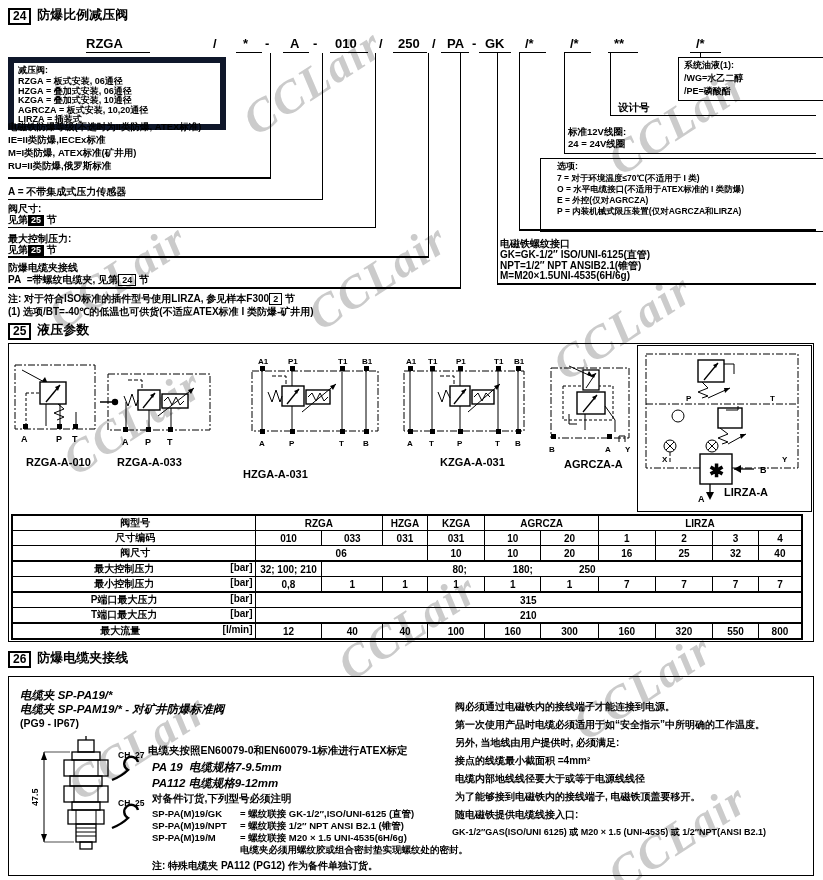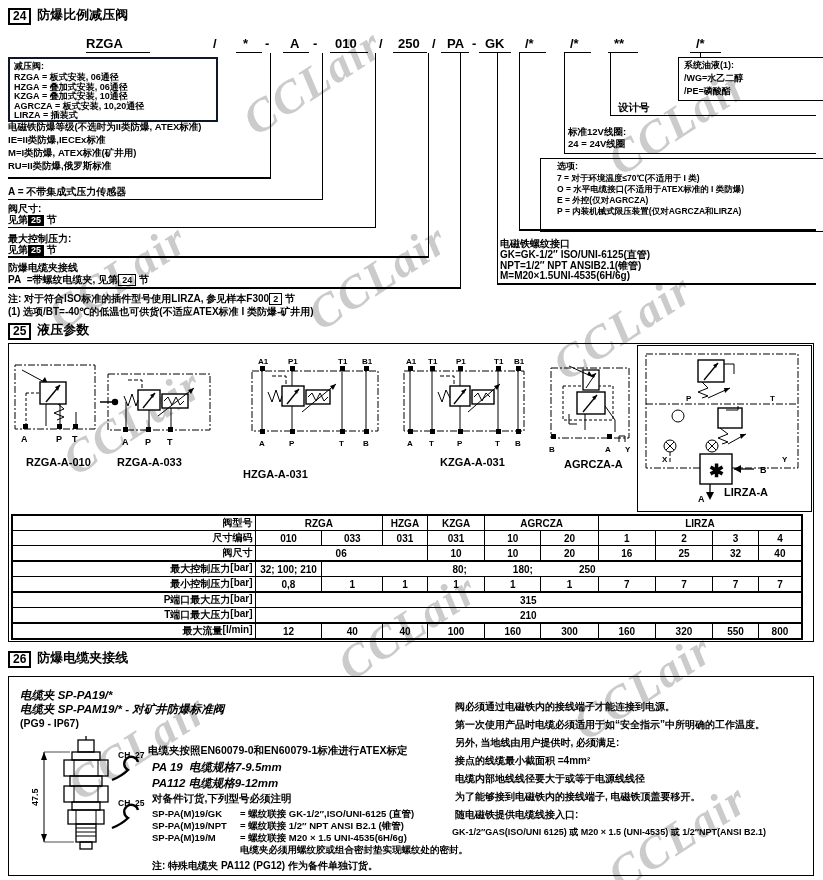--- a/index.html
+++ b/index.html
@@ -17,26 +17,26 @@
   .refblack{display:inline-block;background:#000;color:#fff;font-weight:bold;font-size:9px;
             line-height:11px;padding:0 3px;}
   .refbox{display:inline-block;border:1.5px solid #000;font-weight:bold;font-size:9px;
           line-height:10px;padding:0 3px;}
   .codeseg{position:absolute;font-weight:bold;font-size:13px;top:36px;}
   .wm{position:absolute;font-family:"Liberation Serif",serif;font-weight:bold;font-style:italic;
       font-size:46px;letter-spacing:2px;color:#cbcbcb;transform:rotate(-33deg);z-index:0;
       white-space:nowrap;}
   .fg{z-index:1;}
   .boxed{position:absolute;border:1.5px solid #000;}
-  .boxed2{position:absolute;border:2px solid #0f172a;}
+  .boxed2{position:absolute;border:6px solid #0f172a;}
   
   .ptable{border-collapse:collapse;table-layout:fixed;width:792px;background:transparent;}
   .ptable td{border:1px solid #000;font-size:10px;font-weight:bold;text-align:center;
              padding:0 2px;height:14px;overflow:hidden;}
-  .ptable td.lbl{text-align:right;padding-left:5px;}
+  .ptable td.lbl{text-align:center;padding-left:5px;}
   .ptable td .unit{float:right;font-weight:bold;}
   .ptable tr.thick td{border-top-width:2px;}
   .spread{display:flex;gap:46px;padding-left:128px;text-align:left;}
   .leftpad{text-align:left;padding-left:228px;}
   svg{position:absolute;overflow:visible;}
   svg text{font-family:"Liberation Sans",sans-serif;font-weight:bold;}
 </style>
 </head>
 <body>
 

